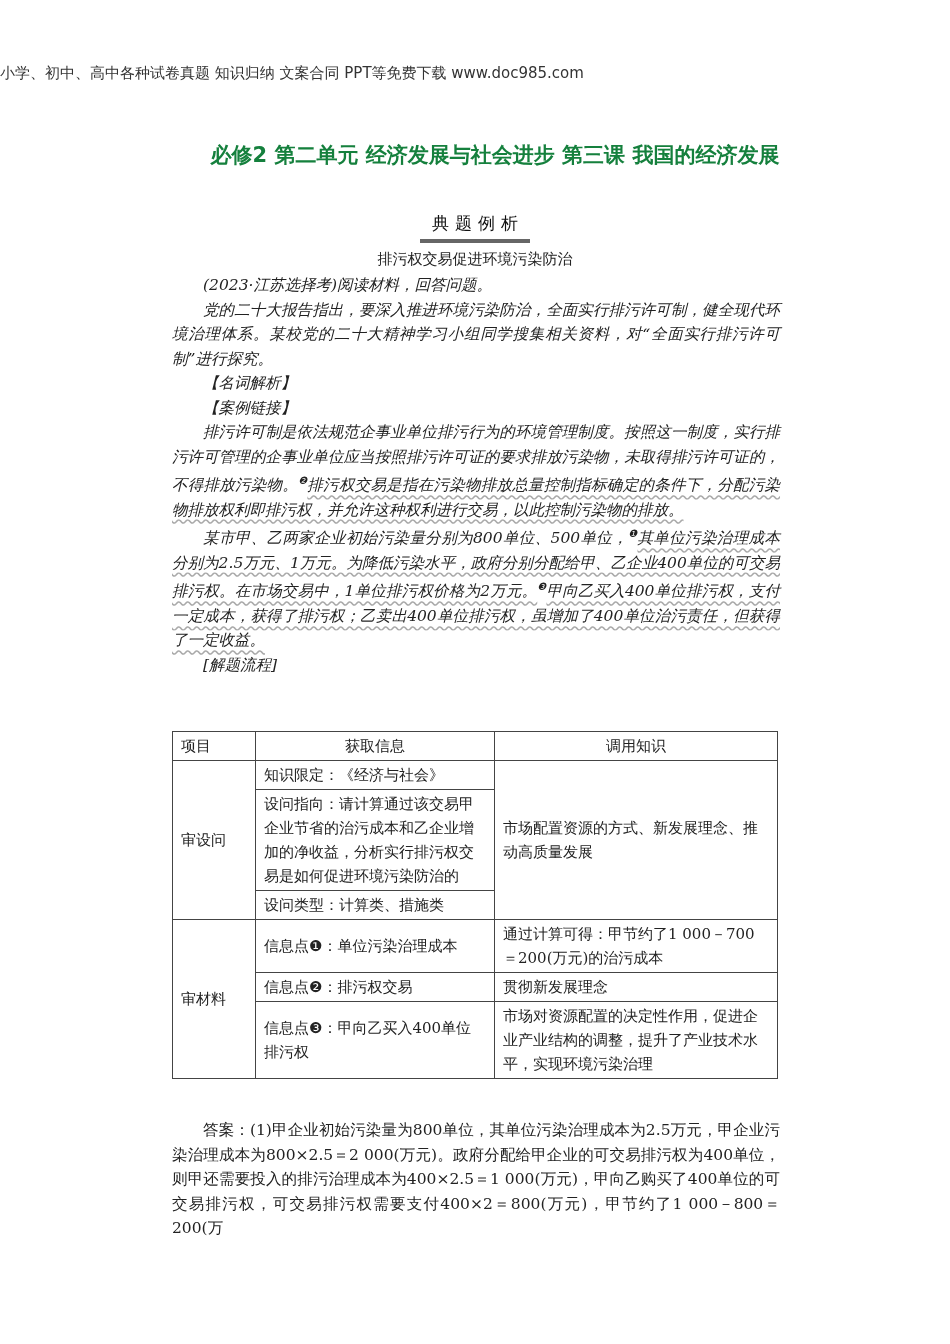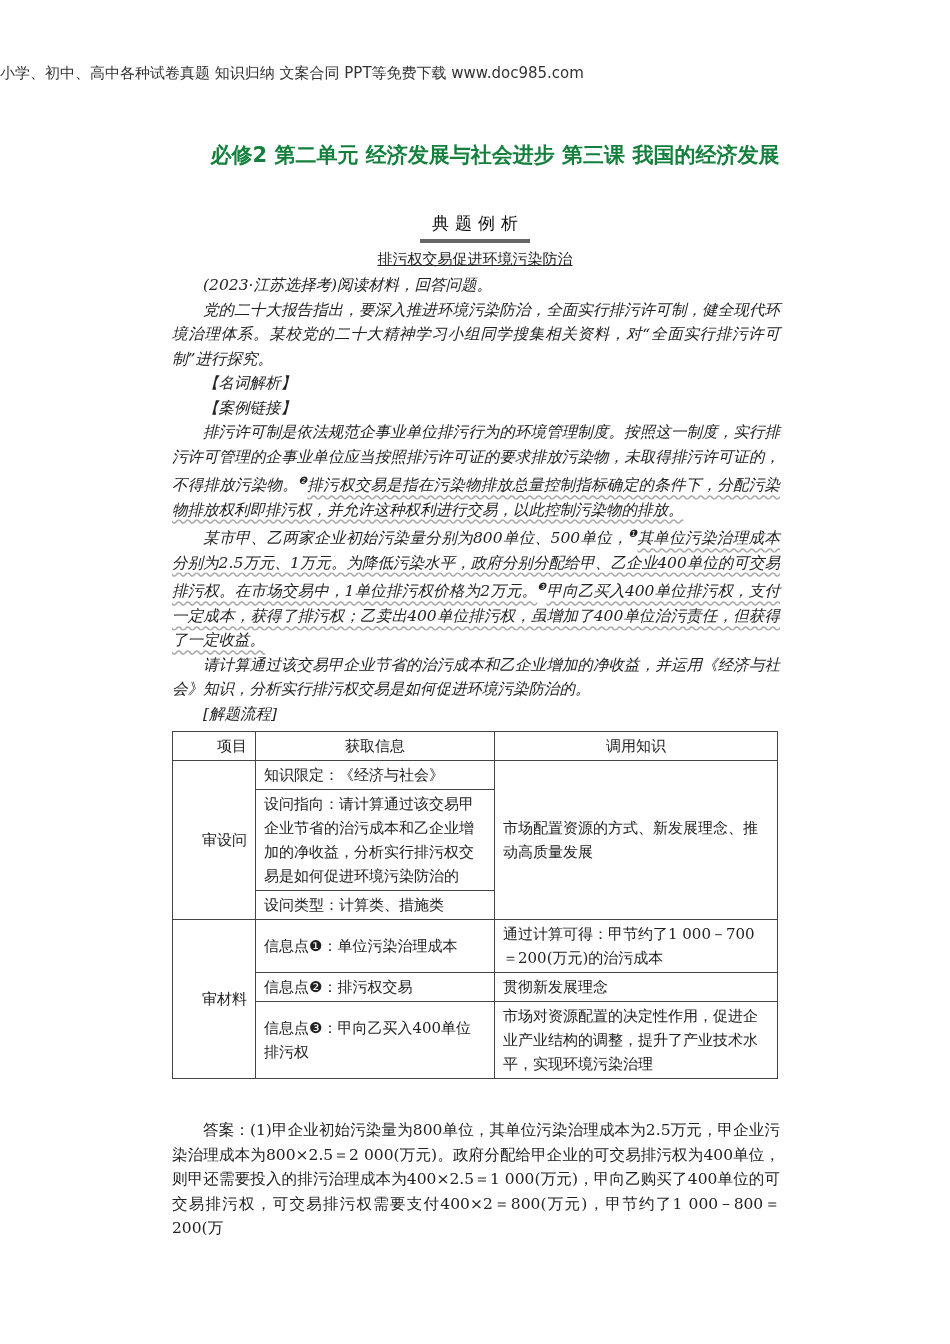--- a/index.html
+++ b/index.html
@@ -6,48 +6,47 @@
   body { width: 950px; height: 1344px; position: relative; overflow: hidden;
          font-family: "DejaVu Serif", "Liberation Serif", serif; color: #222; }
   .header { position: absolute; top: 64px; left: 0; width: 950px; text-align: left;
             font-family: "DejaVu Sans", "Liberation Sans", sans-serif; font-size: 15px; color: #333; }
   .title { position: absolute; top: 140px; left: 175px; width: 640px; text-align: center;
            font-family: "DejaVu Sans", "Liberation Sans", sans-serif; font-weight: bold;
            font-size: 21px; line-height: 30px; color: #15803d; }
   .badge { position: absolute; top: 212px; left: 0; width: 950px; text-align: center; }
   .badge span { display: inline-block; font-size: 17px; font-weight: normal; letter-spacing: 6px;
                 padding: 0 6px 4px 12px; border-bottom: 4px solid #666; color: #111; }
-  .subtitle { position: absolute; top: 250px; left: 0; width: 950px; text-align: center; font-size: 15px; text-decoration: underline; }
+  .subtitle { position: absolute; top: 250px; left: 0; width: 950px; text-align: center; font-size: 15px; }
   .body-text { position: absolute; left: 172px; width: 608px; font-size: 15.5px; line-height: 24.5px; }
   .para { margin: 0; text-indent: 2em; text-align: justify; }
   .wavy { text-decoration: underline wavy #aaa; text-underline-offset: 4px; }
   .mk { font-size: 10px; vertical-align: super; }
   table { border-collapse: collapse; position: absolute; left: 172px; top: 731px; width: 606px; font-size: 15px; }
   td, th { border: 1px solid #444; padding: 2px 8px; vertical-align: middle; line-height: 24px; font-weight: normal; }
   th { text-align: center; }
-  .c1 { width: 66px; text-align: right; }
+  .c1 { width: 66px; text-align: left; }
   .c2 { width: 222px; }
   .answer { top: 1118px; }
 </style>
 </head>
 <body>
 
 <div class="header">小学、初中、高中各种试卷真题 知识归纳 文案合同 PPT等免费下载   www.doc985.com</div>
 <div class="title">必修2 第二单元 经济发展与社会进步 第三课 我国的经济发展</div>
 <div class="badge"><span>典题例析</span></div>
 <div class="subtitle">排污权交易促进环境污染防治</div>
 
 <div class="body-text" style="top:273px;font-style:italic;">
   <p class="para">(2023·江苏选择考)阅读材料，回答问题。</p>
   <p class="para">党的二十大报告指出，要深入推进环境污染防治，全面实行排污许可制，健全现代环境治理体系。某校党的二十大精神学习小组同学搜集相关资料，对“全面实行排污许可制”进行探究。</p>
   <p class="para">【名词解析】</p>
   <p class="para">【案例链接】</p>
   <p class="para"><span>排污许可制是依法规范企事业单位排污行为的环境管理制度。按照这一制度，实行排污许可管理的企事业单位应当按照排污许可证的要求排放污染物，未取得排污许可证的，不得排放污染物。</span><span class="mk">❷</span><span class="wavy">排污权交易是指在污染物排放总量控制指标确定的条件下，分配污染物排放权利即排污权，并允许这种权利进行交易，以此控制污染物的排放。</span></p>
   <p class="para"><span>某市甲、乙两家企业初始污染量分别为800单位、500单位，</span><span class="mk">❶</span><span class="wavy">其单位污染治理成本分别为2.5万元、1万元。为降低污染水平，政府分别分配给甲、乙企业400单位的可交易排污权。在市场交易中，1单位排污权价格为2万元。</span><span class="mk">❸</span><span class="wavy">甲向乙买入400单位排污权，支付一定成本，获得了排污权；乙卖出400单位排污权，虽增加了400单位治污责任，但获得了一定收益。</span></p>
-  <p class="para">请计算通过该交易甲企业节省的治污成本和乙企业增加的净收益，并运用《经济与社会》知识，分析实行排污权交易是如何促进环境污染防治的。</p>
   <p class="para">[解题流程]</p>
 </div>
 
 <table>
   <tbody>
       <tr>
     <th class="c1">项目</th>
     <th class="c2">获取信息</th>
     <th>调用知识</th>
   </tr>

